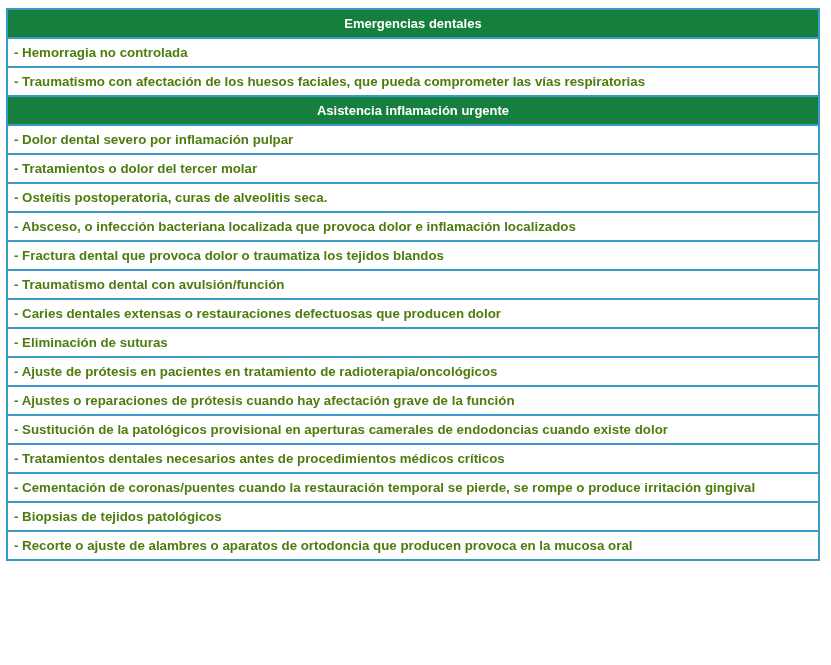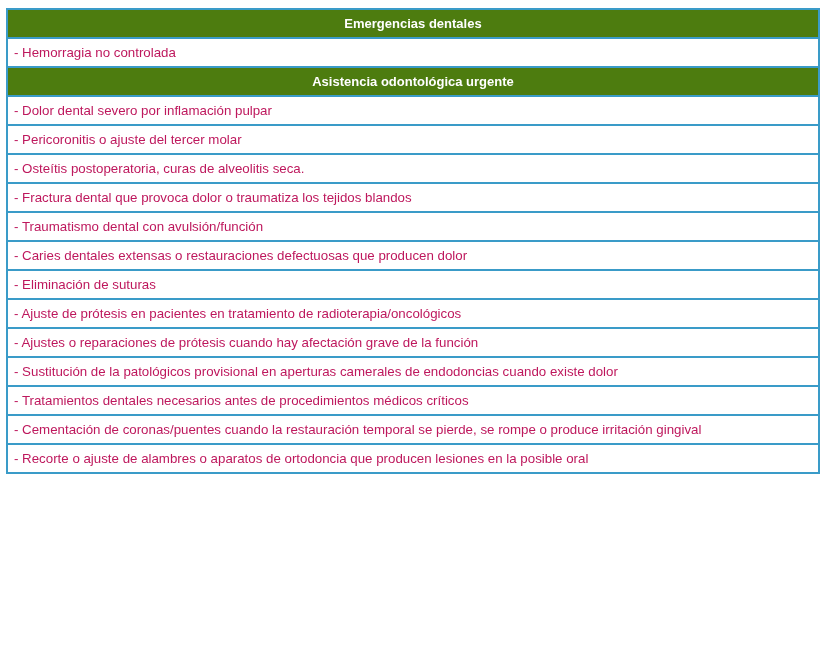--- a/index.html
+++ b/index.html
@@ -7,57 +7,64 @@
          font-family: "Liberation Sans", sans-serif; }
   #tbl {
     position: absolute; left: 6px; top: 8px; width: 814px;
     border-collapse: collapse;
     border: 2px solid #3a9bc8;
   }
   #tbl td {
     border: 2px solid #3a9bc8;
     padding: 0 6px;
     font-size: 13.3px;
-    color: #be185d;
+    color: #4d7c0f;
     height: 27px;
     line-height: 27px;
     white-space: nowrap;
+    font-weight: bold;
   }
   #tbl tr.section td {
-    background: #4d7c0f;
+    background: #15803d;
     color: #ffffff;
     font-weight: bold;
     text-align: center;
     font-size: 13px;
     height: 27px;
     border-color: #3a9bc8;
   }
 </style>
 </head>
 <body>
 
 <table id="tbl">
   <tbody id="tbody">
       <tr class="section">
         <td>Emergencias dentales</td>
       </tr>
       <tr>
         <td>- Hemorragia no controlada</td>
       </tr>
+      <tr>
+        <td>- Traumatismo con afectación de los huesos faciales, que pueda comprometer las vías respiratorias</td>
+      </tr>
       <tr class="section">
-        <td>Asistencia odontológica urgente</td>
+        <td>Asistencia inflamación urgente</td>
       </tr>
       <tr>
         <td>- Dolor dental severo por inflamación pulpar</td>
       </tr>
       <tr>
-        <td>- Pericoronitis o ajuste del tercer molar</td>
+        <td>- Tratamientos o dolor del tercer molar</td>
       </tr>
       <tr>
         <td>- Osteítis postoperatoria, curas de alveolitis seca.</td>
+      </tr>
+      <tr>
+        <td>- Absceso, o infección bacteriana localizada que provoca dolor e inflamación localizados</td>
       </tr>
       <tr>
         <td>- Fractura dental que provoca dolor o traumatiza los tejidos blandos</td>
       </tr>
       <tr>
         <td>- Traumatismo dental con avulsión/función</td>
       </tr>
       <tr>
         <td>- Caries dentales extensas o restauraciones defectuosas que producen dolor</td>
       </tr>
@@ -73,16 +80,19 @@
       <tr>
         <td>- Sustitución de la patológicos provisional en aperturas camerales de endodoncias cuando existe dolor</td>
       </tr>
       <tr>
         <td>- Tratamientos dentales necesarios antes de procedimientos médicos críticos</td>
       </tr>
       <tr>
         <td>- Cementación de coronas/puentes cuando la restauración temporal se pierde, se rompe o produce irritación gingival</td>
       </tr>
       <tr>
-        <td>- Recorte o ajuste de alambres o aparatos de ortodoncia que producen lesiones en la posible oral</td>
+        <td>- Biopsias de tejidos patológicos</td>
+      </tr>
+      <tr>
+        <td>- Recorte o ajuste de alambres o aparatos de ortodoncia que producen provoca en la mucosa oral</td>
       </tr>
     </tbody>
 </table>
 
 </body></html>

